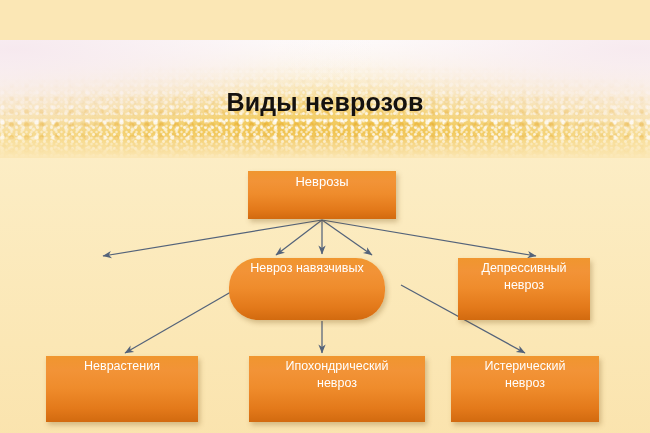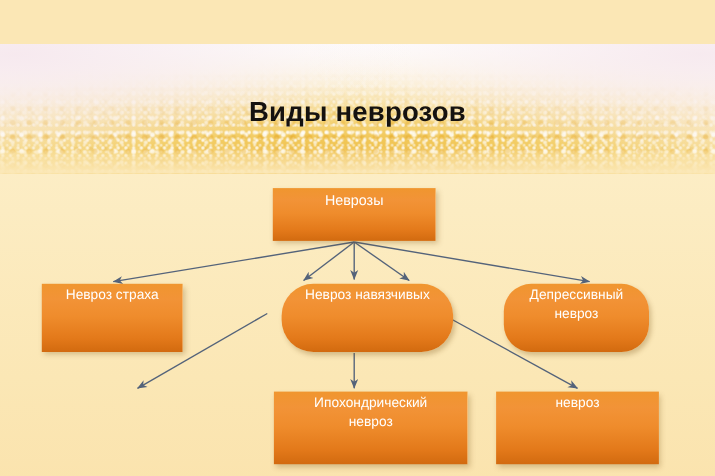--- a/index.html
+++ b/index.html
@@ -115,22 +115,22 @@
     font-size: 12.5px;
     line-height: 17px;
     padding: 2px 6px;
     background: linear-gradient(180deg, #f0962f 0%, #f29337 22%, #ef8c2c 48%, #e3791a 80%, #d26a0f 100%);
     box-shadow: 2px 3px 5px rgba(120, 80, 20, 0.30);
   }
   .node span { display: block; }
 
   #n-root      { left: 248px; top: 131px; width: 148px; height: 48px; font-size: 13px; }
   #n-fear      { left: 38px;  top: 218px; width: 128px; height: 62px; }
-  #n-obsess    { left: 256px; top: 218px; width: 156px; height: 62px; border-radius: 29px; }
-  #n-depress   { left: 458px; top: 218px; width: 132px; height: 62px; border-radius: 25px; }
+  #n-obsess    { left: 229px; top: 218px; width: 156px; height: 62px; border-radius: 29px; }
+  #n-depress   { left: 458px; top: 218px; width: 132px; height: 62px; }
   #n-neurast   { left: 46px;  top: 316px; width: 152px; height: 66px; }
   #n-hypochon  { left: 249px; top: 316px; width: 176px; height: 66px; }
   #n-hysteric  { left: 451px; top: 316px; width: 148px; height: 66px; }
 </style>
 </head>
 <body>
 
 <div id="slide">
 
   <div id="header">
@@ -158,44 +158,45 @@
       <line x1="243" y1="245" x2="125" y2="313"></line>
       <line x1="322" y1="281" x2="322" y2="313"></line>
       <line x1="401" y1="245" x2="525" y2="313"></line>
     </g>
   </svg>
 
   <div class="node" id="n-root">
     <span>Неврозы</span>
   </div>
 
-  <div class="node" id="n-fear">
-    <span>Невроз страха</span>
-  </div>
 
   <div class="node" id="n-obsess">
     <div>
       <span>Невроз навязчивых</span>
     </div>
   </div>
 
   <div class="node" id="n-depress">
     <div>
       <span>Депрессивный</span>
       <span>невроз</span>
     </div>
   </div>
 
+  <div class="node" id="n-neurast">
+    <span>Неврастения</span>
+  </div>
 
   <div class="node" id="n-hypochon">
     <div>
       <span>Ипохондрический</span>
       <span>невроз</span>
     </div>
   </div>
 
   <div class="node" id="n-hysteric">
     <div>
+      <span>Истерический</span>
       <span>невроз</span>
     </div>
   </div>
 
 </div>
 
 </body></html>

